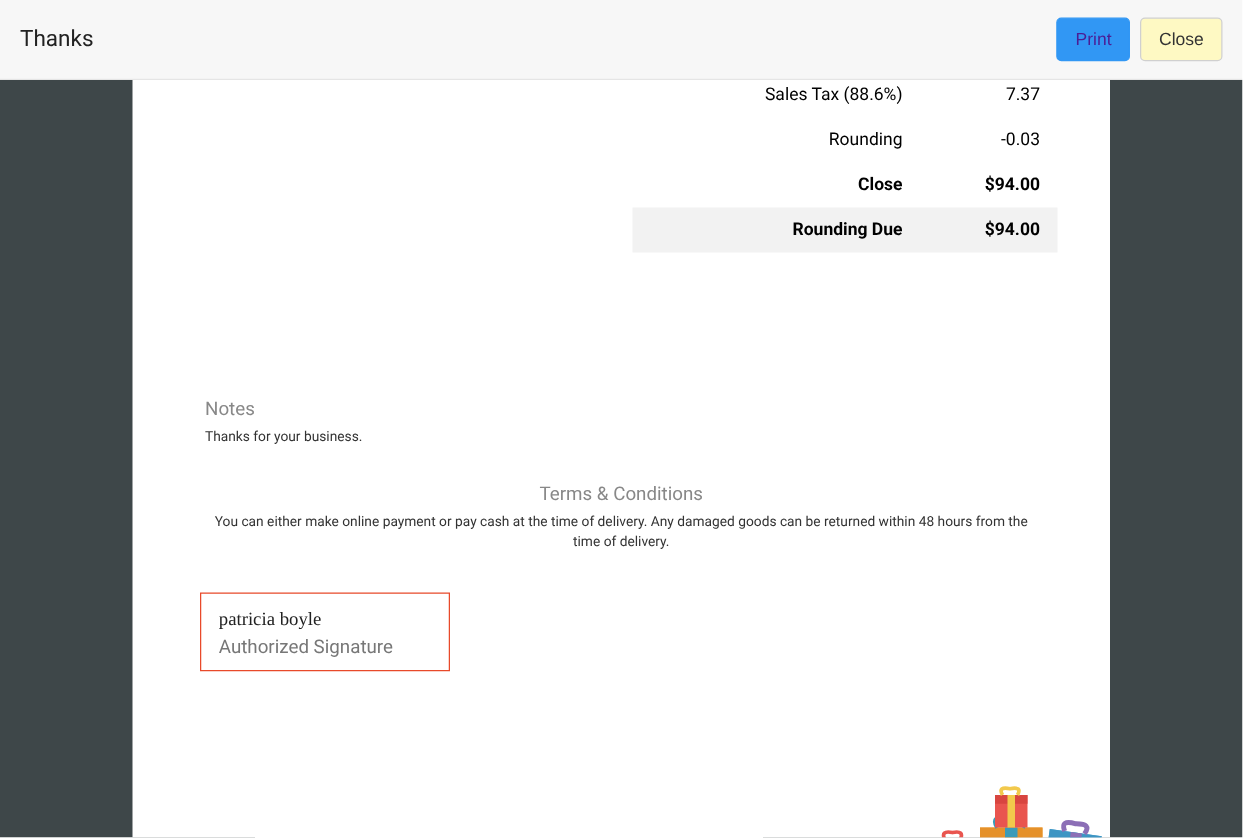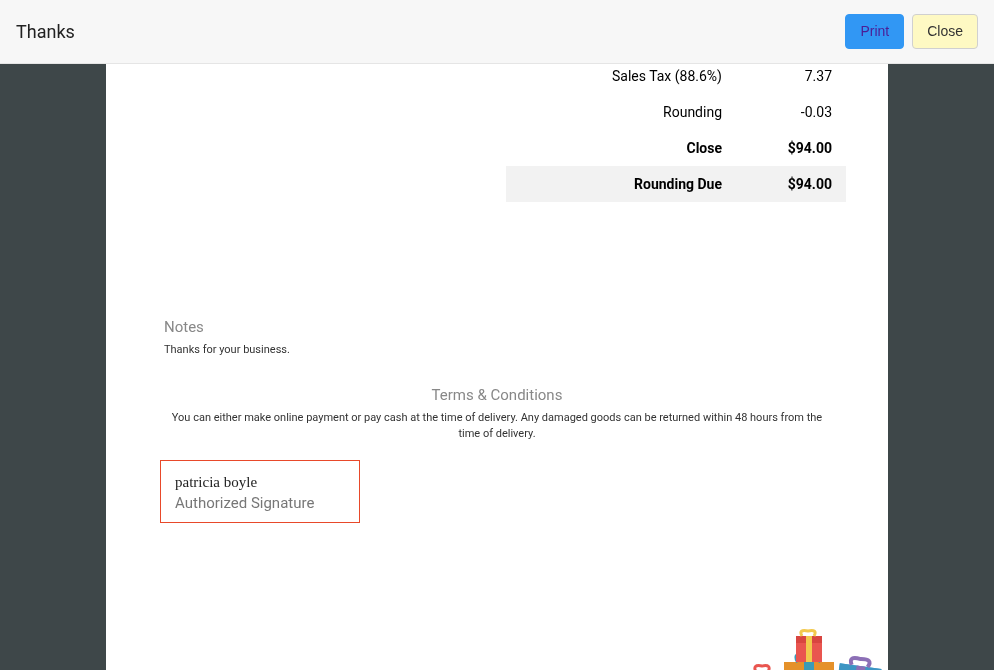--- a/index.html
+++ b/index.html
@@ -74,21 +74,21 @@
     left: 58px;
     right: 58px;
   }
   .notes { top: 254px; }
   .terms { top: 322px; text-align: center; }
   .sect-head { color: #888; font-size: 15px; margin-bottom: 6px; }
   .sect-body { color: #333; font-size: 11px; line-height: 1.45; }
   .sig-box {
     position: absolute;
     left: 54px;
-    top: 396px;
+    top: 410px;
     border: 1px solid #e8492a;
     padding: 14px 14px 10px 14px;
     width: 200px;
   }
   .sig-script {
     font-family: "Brush Script MT", "Segoe Script", cursive;
     font-size: 15px;
     color: #222;
     line-height: 1;
     margin-bottom: 4px;

